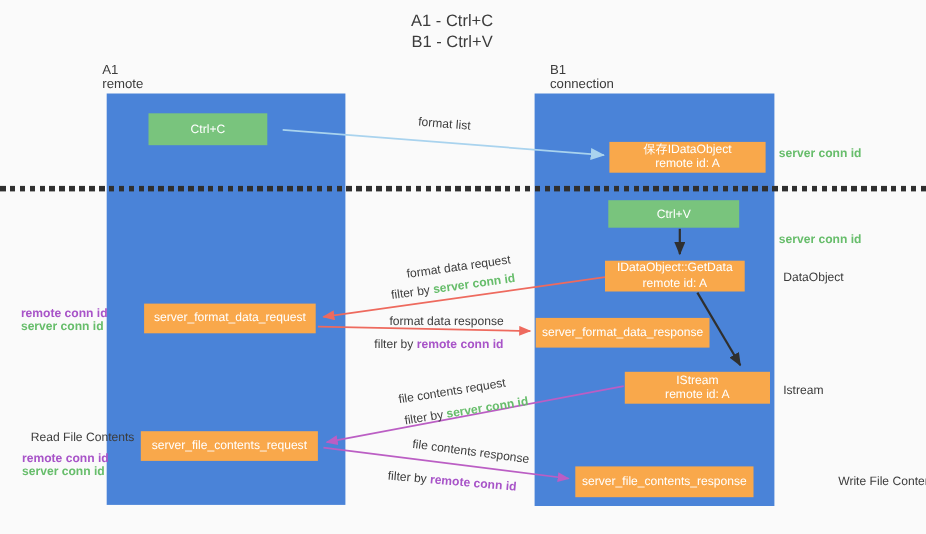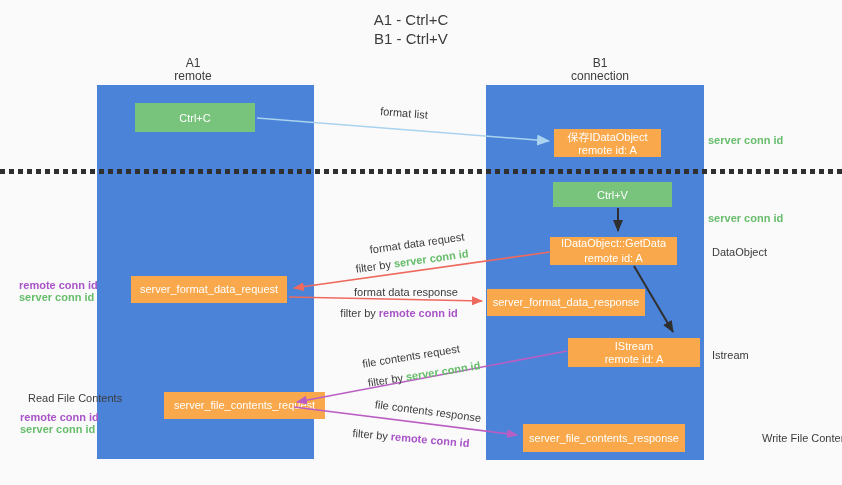--- a/index.html
+++ b/index.html
@@ -6,41 +6,41 @@
   body{font-family:"Liberation Sans",sans-serif;background:#fff;}
   #canvas{position:relative;width:842px;height:485px;background:var(--background,#fafafa);overflow:hidden;}
 
   .title{position:absolute;left:261px;top:10px;width:300px;text-align:center;
          font-size:15px;line-height:19px;color:var(--dark_text,#3c3c3c);}
 
   .lane{position:absolute;background:var(--lane,#4a83d8);}
   #lane-a{left:97px;top:85px;width:217px;height:374px;}
   #lane-b{left:486px;top:85px;width:218px;height:375px;}
 
-  .lane-hdr{position:absolute;width:200px;text-align:center;font-size:12px;line-height:13px;
+  .lane-hdr{position:absolute;width:200px;text-align:left;font-size:12px;line-height:13px;
             color:var(--dark_text,#3c3c3c);}
   #hdr-a{left:93px;top:57px;}
   #hdr-b{left:500px;top:57px;}
 
   .dotted{position:absolute;left:0;top:169px;width:842px;height:5px;
           background:repeating-linear-gradient(to right,var(--black_arrow,#2f2f2f) 0 5px,transparent 5px 9px);}
 
   .gbox{position:absolute;background:var(--green_box,#79c47d);color:#fff;font-size:11px;
         display:flex;align-items:center;justify-content:center;text-align:center;}
   .obox{position:absolute;background:var(--orange,#f9a84b);color:#fff;font-size:11px;line-height:13px;
         display:flex;flex-direction:column;align-items:center;justify-content:center;text-align:center;}
 
-  #box-ctrl-c{left:135px;top:103px;width:120px;height:29px;}
+  #box-ctrl-c{left:135px;top:103px;width:108px;height:29px;}
   #box-ctrl-v{left:553px;top:182px;width:119px;height:25px;}
-  #box-save{left:554px;top:129px;width:107px;height:28px;justify-content:flex-end;}
+  #box-save{left:554px;top:129px;width:142px;height:28px;}
   #box-getdata{left:550px;top:237px;width:127px;height:28px;justify-content:space-between;}
   #box-istream{left:568px;top:338px;width:132px;height:29px;}
   #box-fmt-req{left:131px;top:276px;width:156px;height:27px;}
   #box-fmt-resp{left:487px;top:289px;width:158px;height:27px;}
-  #box-file-req{left:128px;top:392px;width:161px;height:27px;margin-left:36px;}
+  #box-file-req{left:128px;top:392px;width:161px;height:27px;}
   #box-file-resp{left:523px;top:424px;width:162px;height:28px;}
 
   svg.arrows{position:absolute;left:0;top:0;width:842px;height:485px;pointer-events:none;}
   .ln-blue{stroke:var(--light_blue_arrow,#a9d3ee);stroke-width:1.6;}
   .ln-black{stroke:var(--black_arrow,#2f2f2f);stroke-width:2;}
   .ln-red{stroke:var(--red_arrow,#ee6a5e);stroke-width:1.6;}
   .ln-mag{stroke:var(--magenta_arrow,#bb5ec4);stroke-width:1.6;}
   .mk-blue{fill:var(--light_blue_arrow,#a9d3ee);}
   .mk-black{fill:var(--black_arrow,#2f2f2f);}
   .mk-red{fill:var(--red_arrow,#ee6a5e);}

